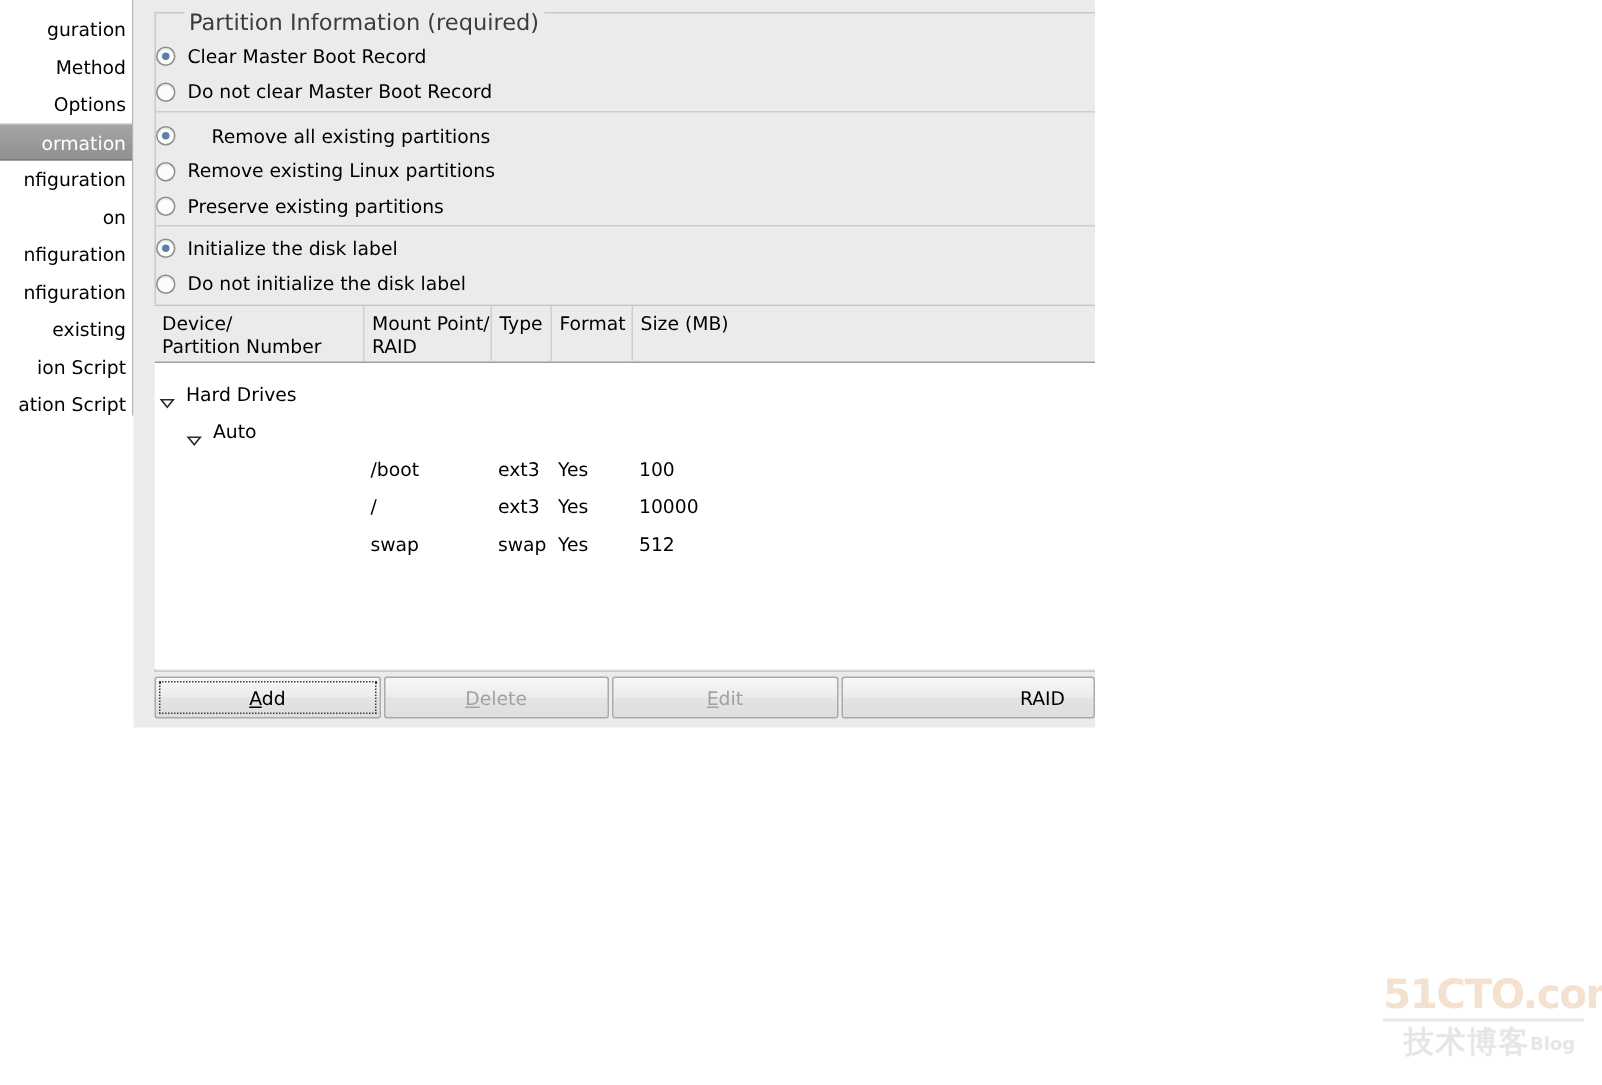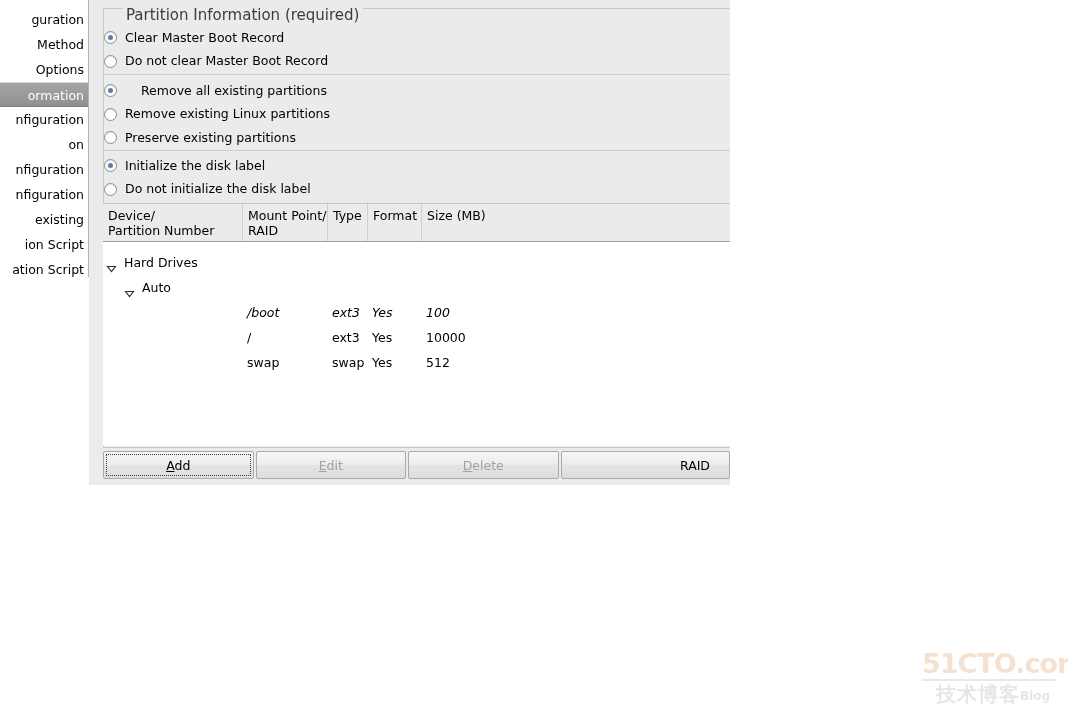--- a/index.html
+++ b/index.html
@@ -371,21 +371,21 @@
           <div>Size (MB)</div>
         </div>
       </div>
     <div id="tbody">
         <div class="trow" style="top: 8px; left: 3px;"><span class="tri-hollow"><svg width="11" height="11" viewBox="0 0 11 11">
               <path d="M1.5 3.5 L9.5 3.5 L5.5 8.5 Z" fill="none" stroke="#2b2b2b" stroke-width="1.1"></path>
             </svg></span><span>Hard Drives</span></div>
         <div class="trow" style="top: 33px; left: 21px;"><span class="tri-hollow"><svg width="11" height="11" viewBox="0 0 11 11">
               <path d="M1.5 3.5 L9.5 3.5 L5.5 8.5 Z" fill="none" stroke="#2b2b2b" stroke-width="1.1"></path>
             </svg></span><span>Auto</span></div>
-        <div class="trow" style="top: 58px; left: 0px; width: 627px; font-style: italic;">
+        <div class="trow" style="top: 58px; left: 0px; width: 627px;">
           <span class="cell" style="left: 5px;"></span>
           <span class="cell" style="left: 144px;">/boot</span>
           <span class="cell" style="left: 229px;">ext3</span>
           <span class="cell" style="left: 269px;">Yes</span>
           <span class="cell" style="left: 323px;">100</span>
         </div>
         <div class="trow" style="top: 83px; left: 0px; width: 627px;">
           <span class="cell" style="left: 5px;"></span>
           <span class="cell" style="left: 144px;">/</span>
           <span class="cell" style="left: 229px;">ext3</span>
@@ -400,24 +400,24 @@
           <span class="cell" style="left: 323px;">512</span>
         </div>
       </div>
   </div>
 
   <div id="btnrow">
       <button class="btn focused">
         <span><span class="mnem">A</span>dd</span>
       </button>
       <button class="btn disabled" disabled="">
-        <span><span class="mnem">E</span>dit</span>
+        <span><span class="mnem">D</span>elete</span>
       </button>
       <button class="btn disabled" disabled="">
-        <span><span class="mnem">D</span>elete</span>
+        <span><span class="mnem">E</span>dit</span>
       </button>
       <button class="btn raid-btn">
         <span>RAID</span>
       </button>
     </div>
 
 </div>
 
 <div id="watermark">
   <div id="wm-top">51CTO.com</div>

